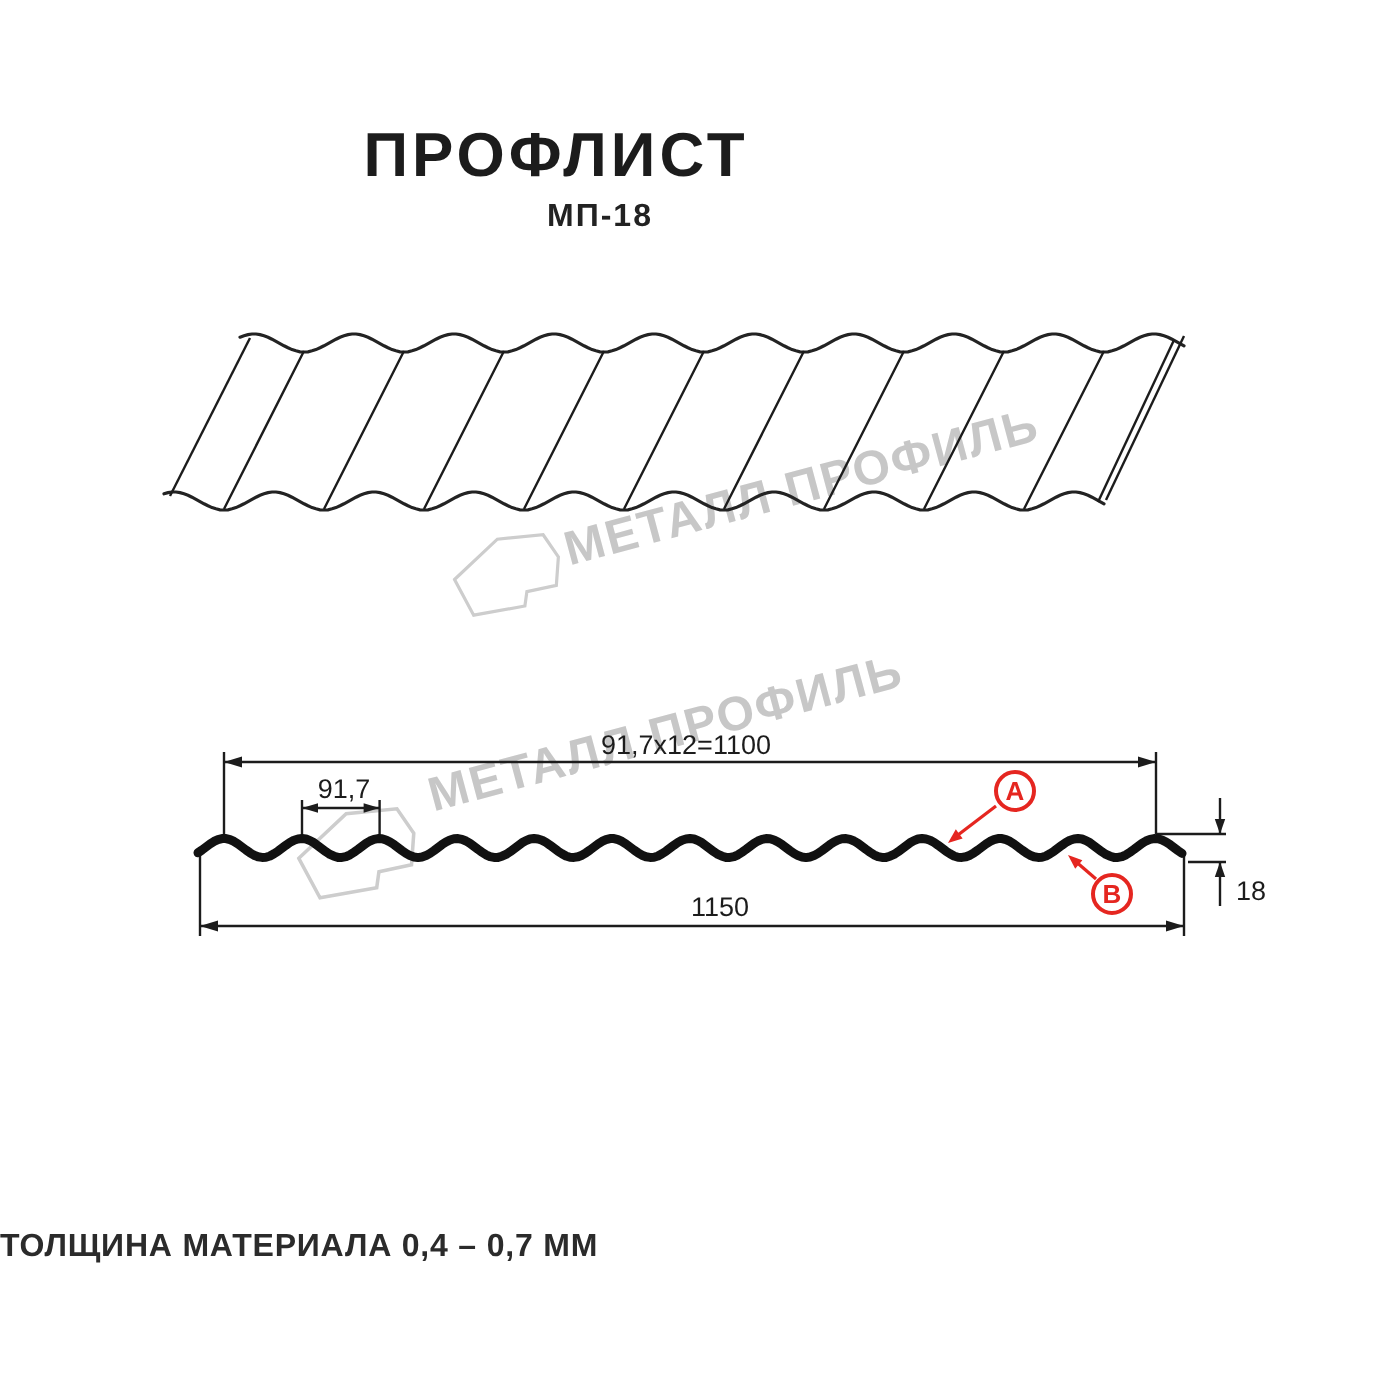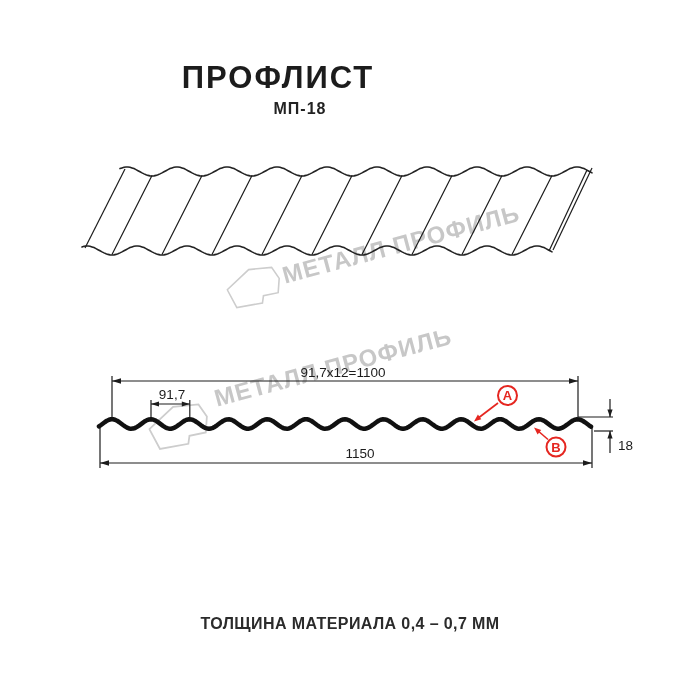--- a/index.html
+++ b/index.html
@@ -9,21 +9,21 @@
   }
   .title{
     position:absolute;top:60px;left:0;width:556px;text-align:center;
     font-size:31px;font-weight:700;letter-spacing:2px;color:var(--line-black,#1c1c1c);
   }
   .subtitle{
     position:absolute;top:100px;left:0;width:600px;text-align:center;
     font-size:16px;font-weight:600;letter-spacing:1px;color:#222;
   }
   .footer-note{
-    position:absolute;top:615px;left:0;width:700px;text-align:center;
+    position:absolute;top:615px;left:0;width:700px;
     font-size:16px;font-weight:600;letter-spacing:.4px;color:#2b2b2b;
   }
   .wm{position:absolute;z-index:1;}
   .wm-text{
     position:absolute;white-space:nowrap;font-weight:700;
     font-size:24px;letter-spacing:1px;color:var(--wm-gray,#c7c7c7);
     transform-origin:0 50%;
   }
   .wm1-text{left:283px;top:262px;transform:rotate(-15deg);}
   .wm2-text{left:215px;top:385px;transform:rotate(-15deg);}

